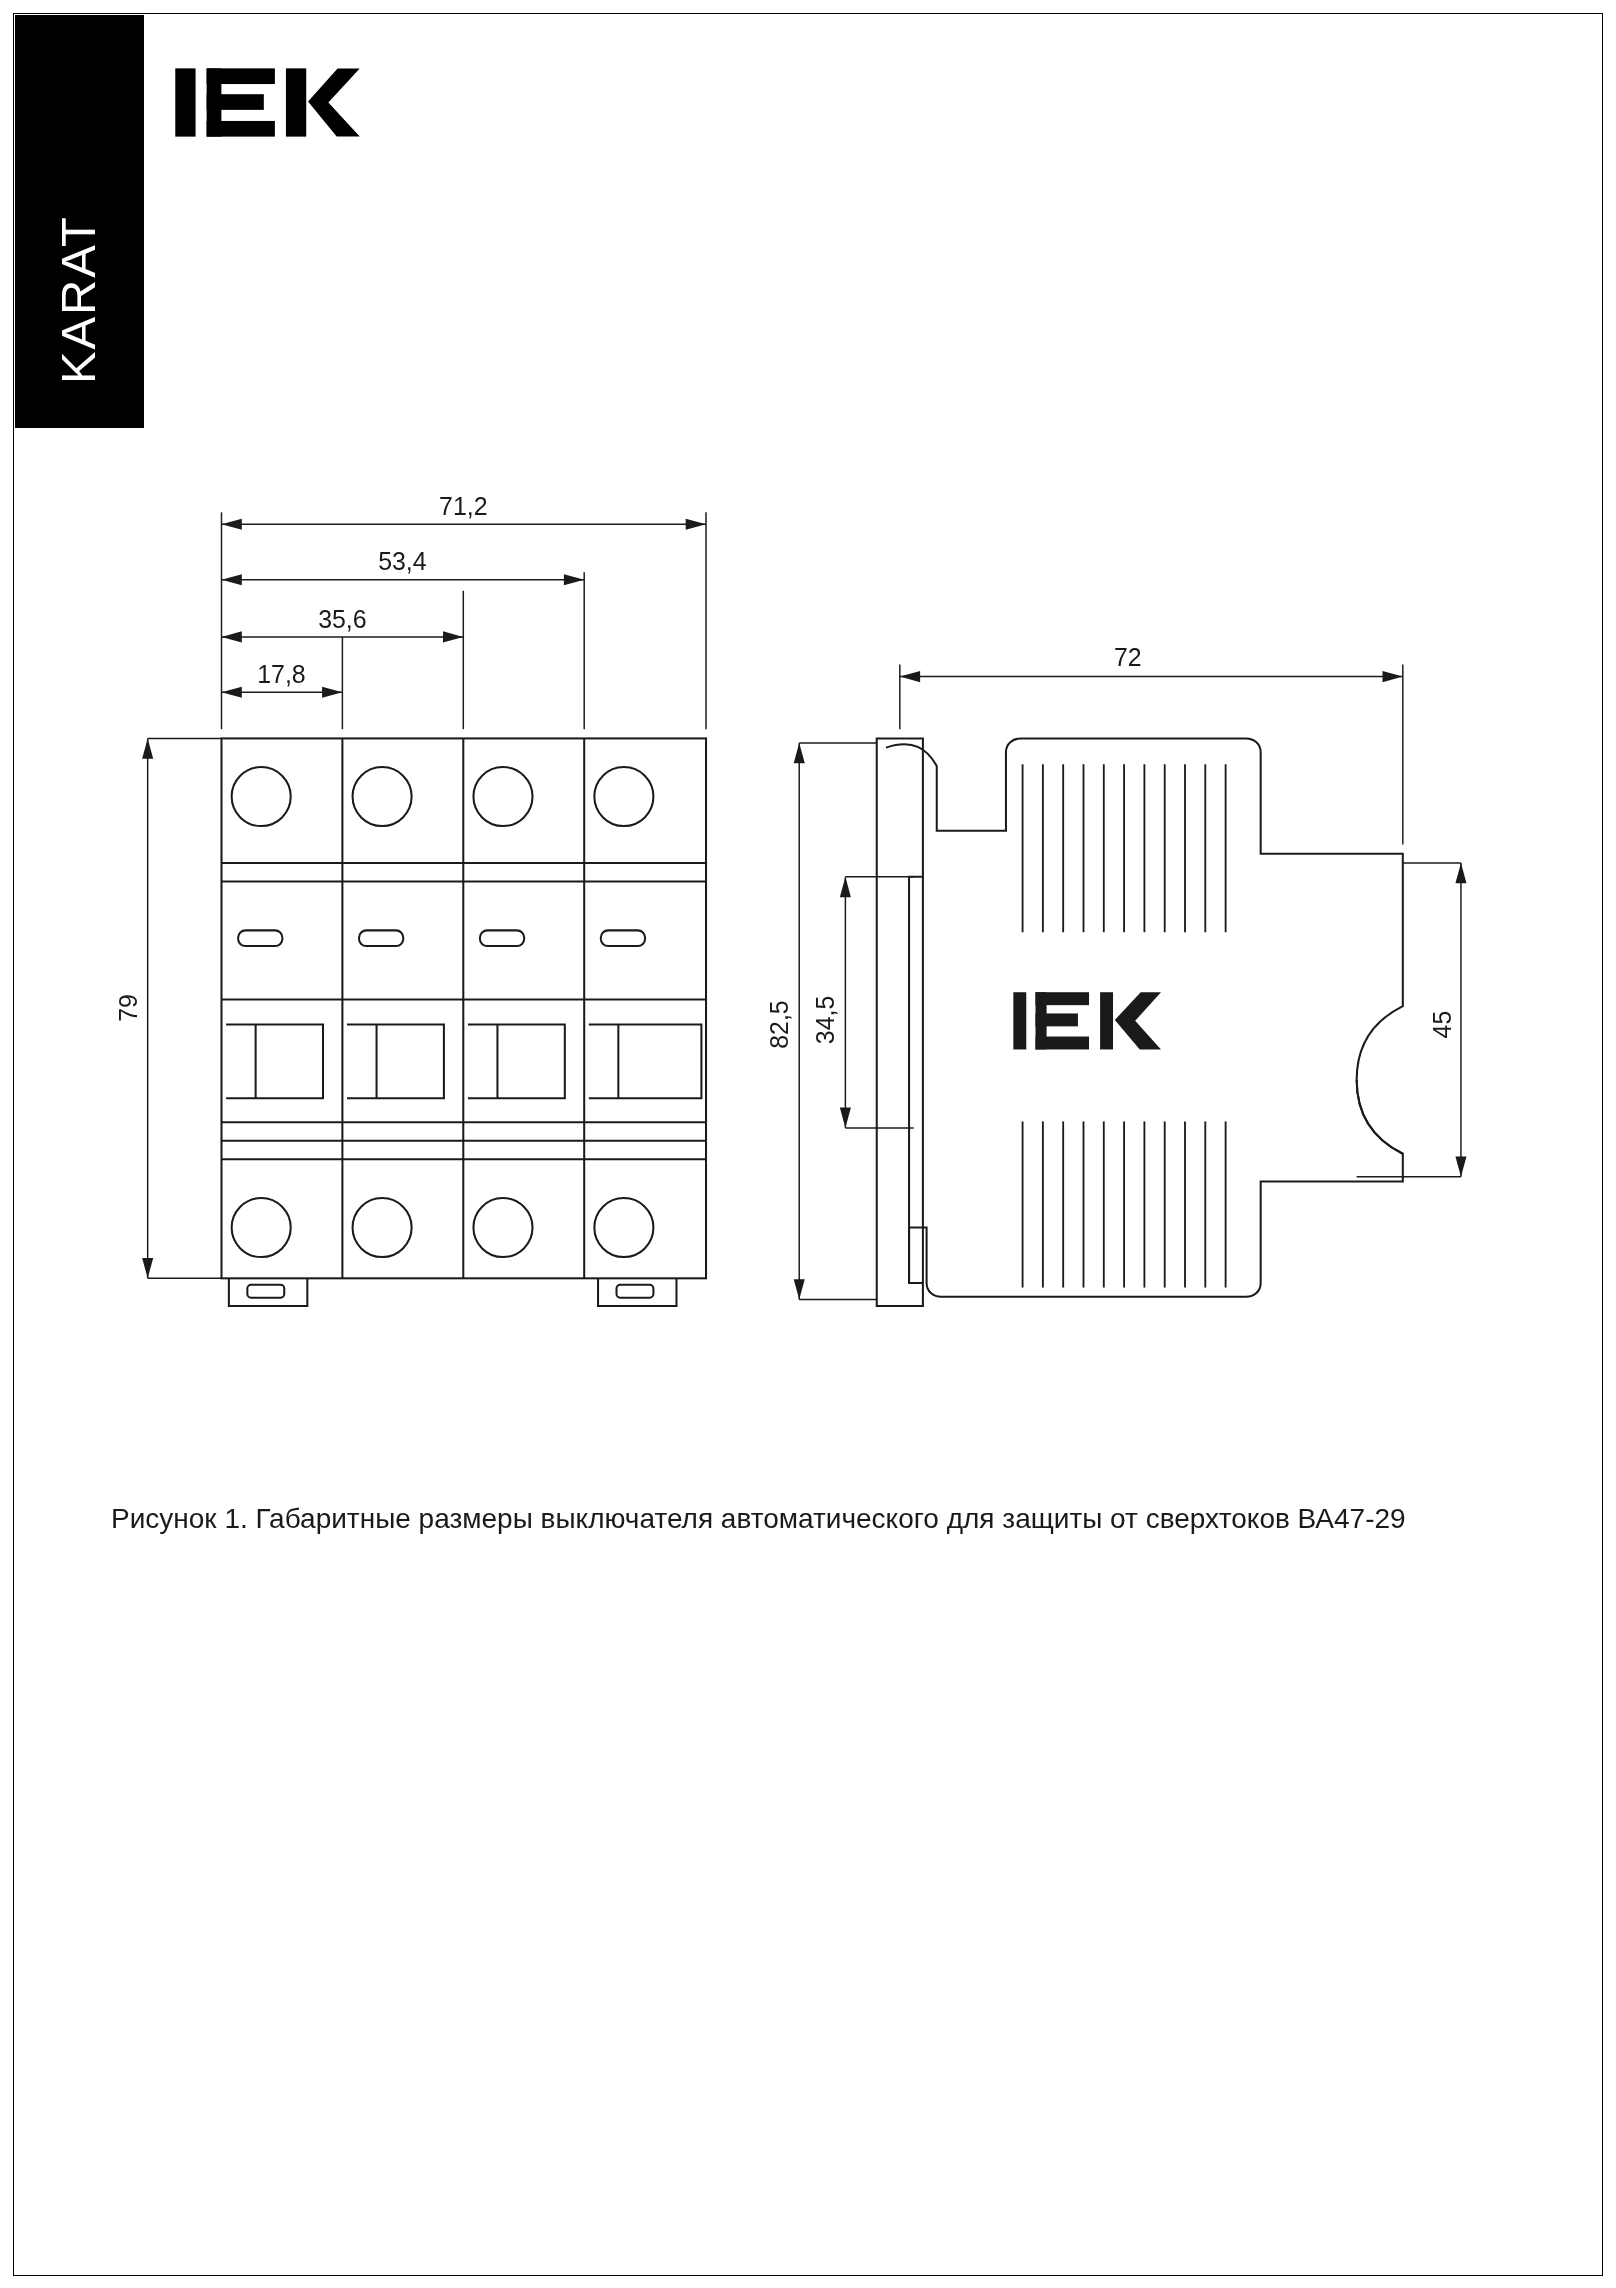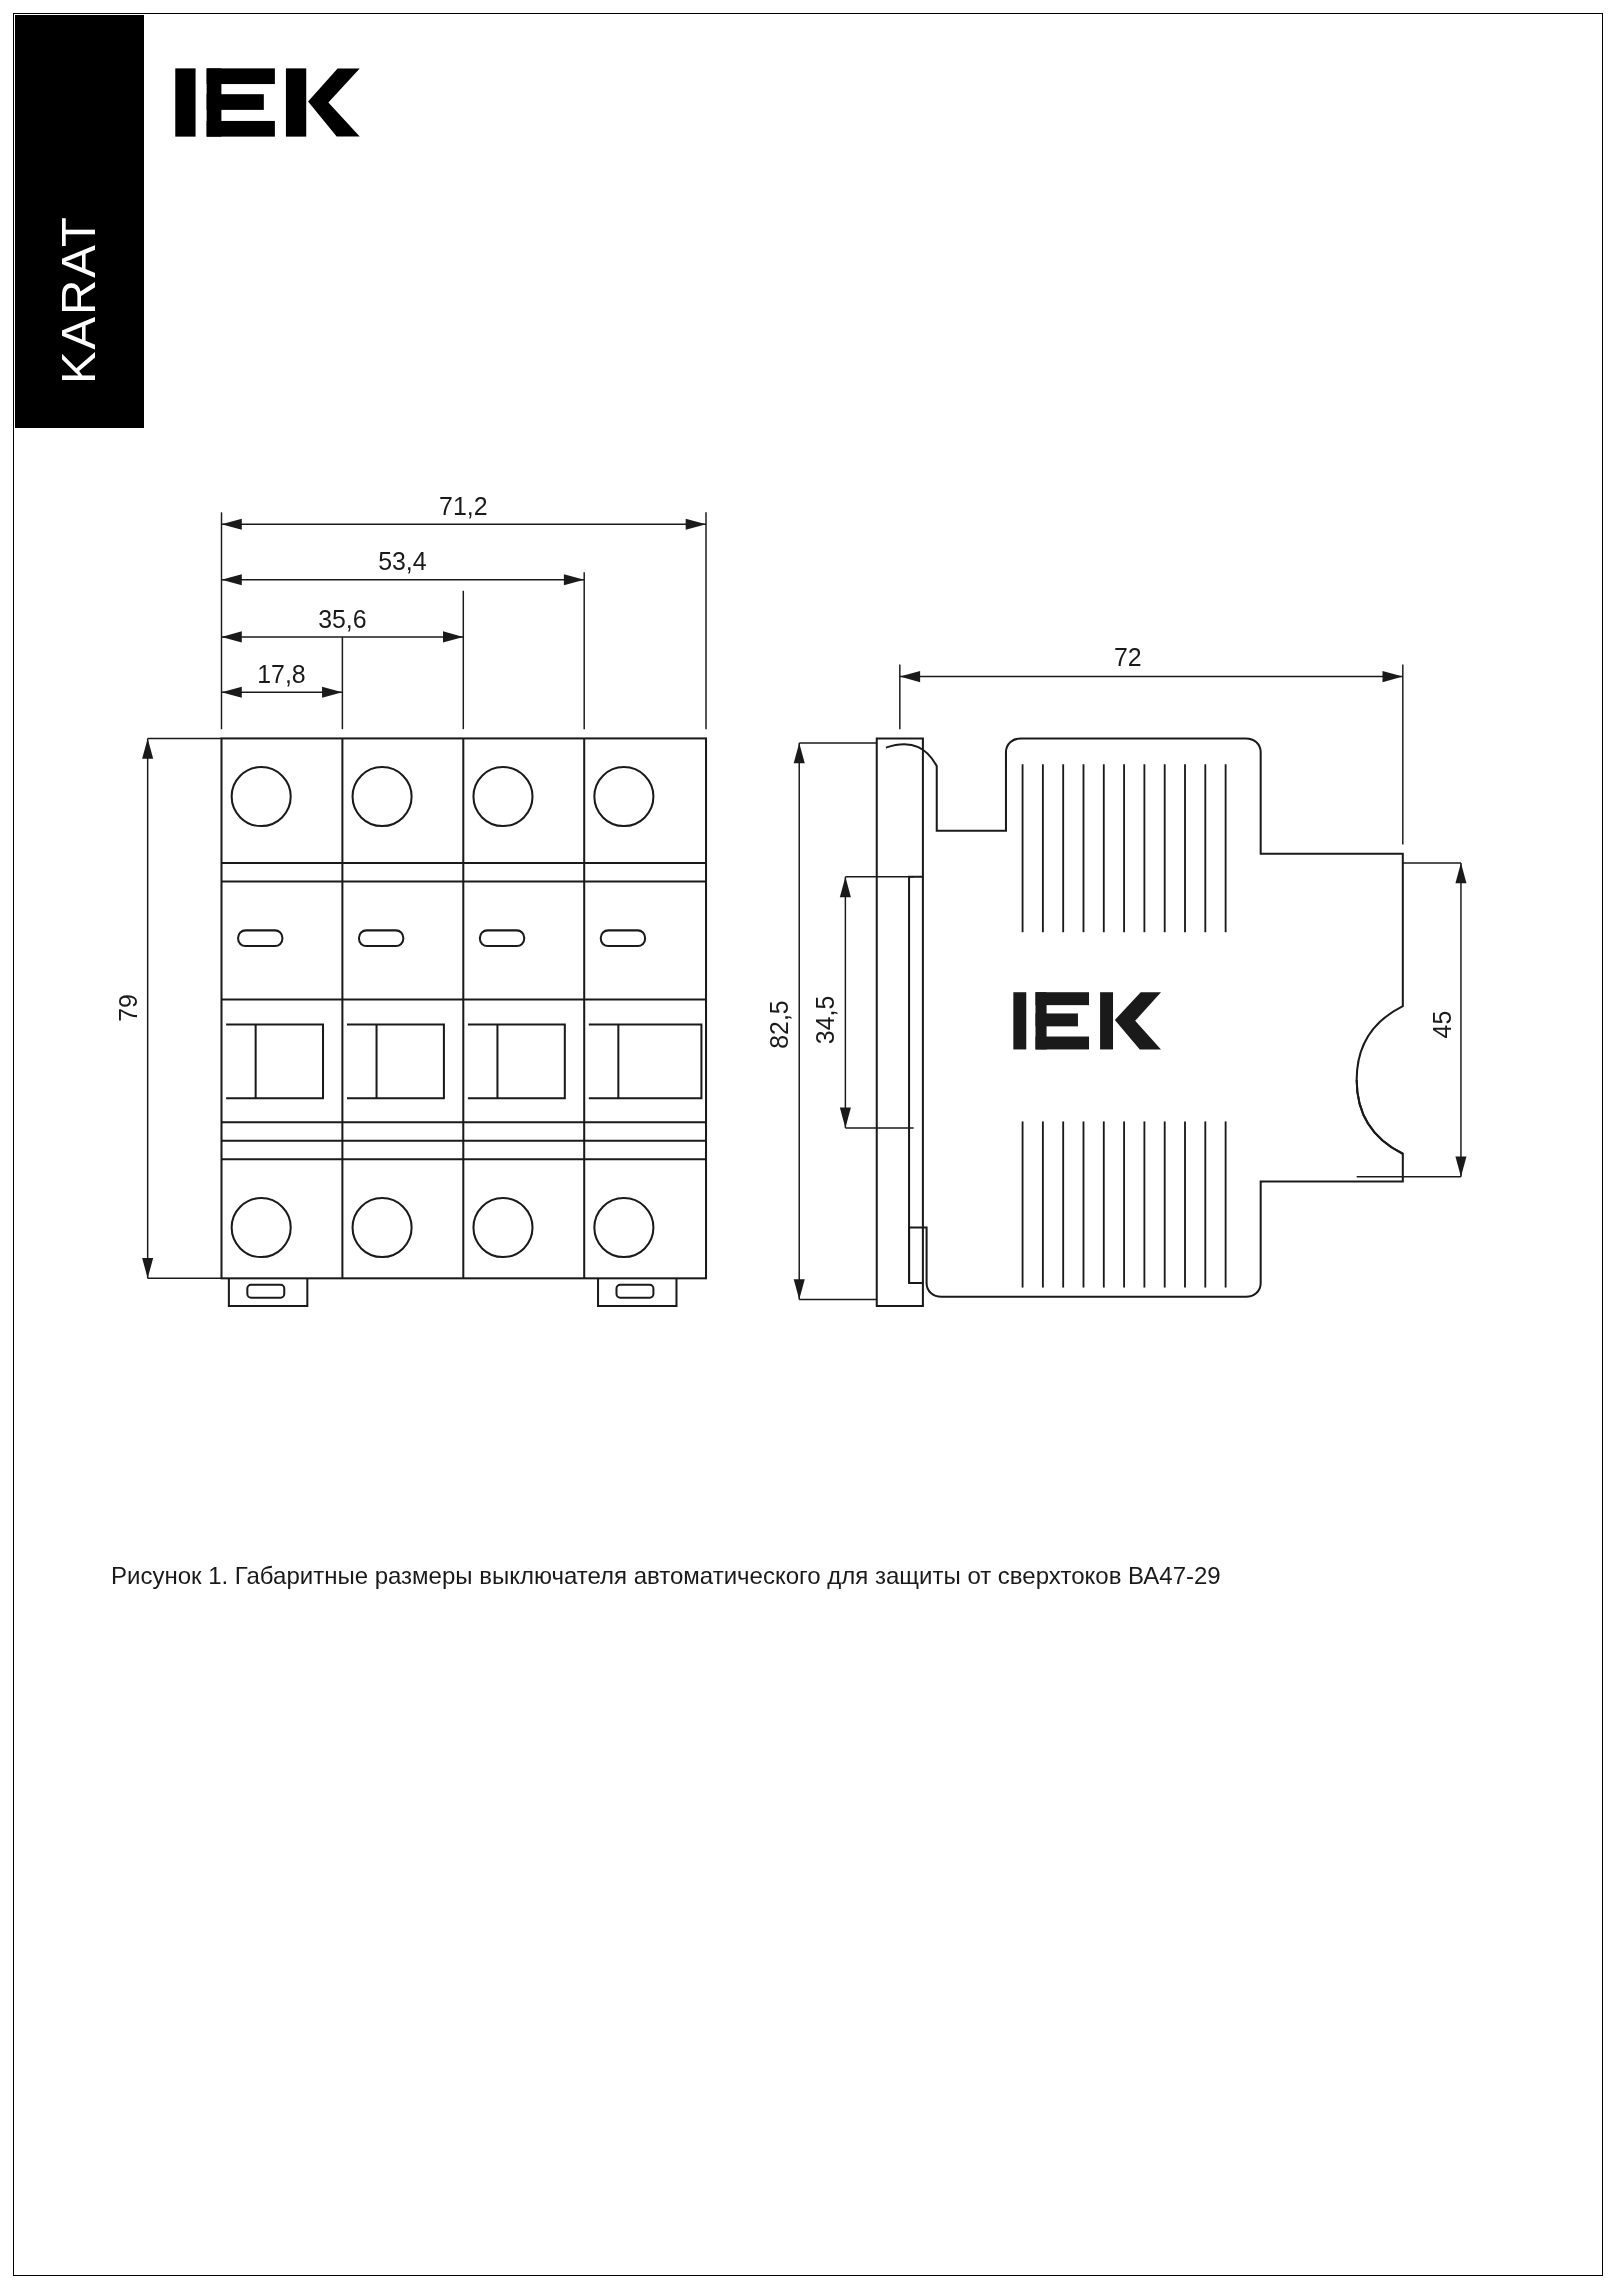--- a/index.html
+++ b/index.html
@@ -65,23 +65,23 @@
     position: absolute;
     left: 0;
     top: 0;
     width: 1616px;
     height: 2289px;
     pointer-events: none;
   }
   .caption {
     position: absolute;
     left: 111px;
-    top: 1562px;
+    top: 1503px;
     width: 1403px;
-    font-size: 24px;
+    font-size: 28px;
     color: #1a1a1a;
     font-family: "Liberation Sans", sans-serif;
     white-space: nowrap;
   }
   svg text {
     font-family: "Liberation Sans", sans-serif;
     fill: #1a1a1a;
   }
 </style>
 </head>

